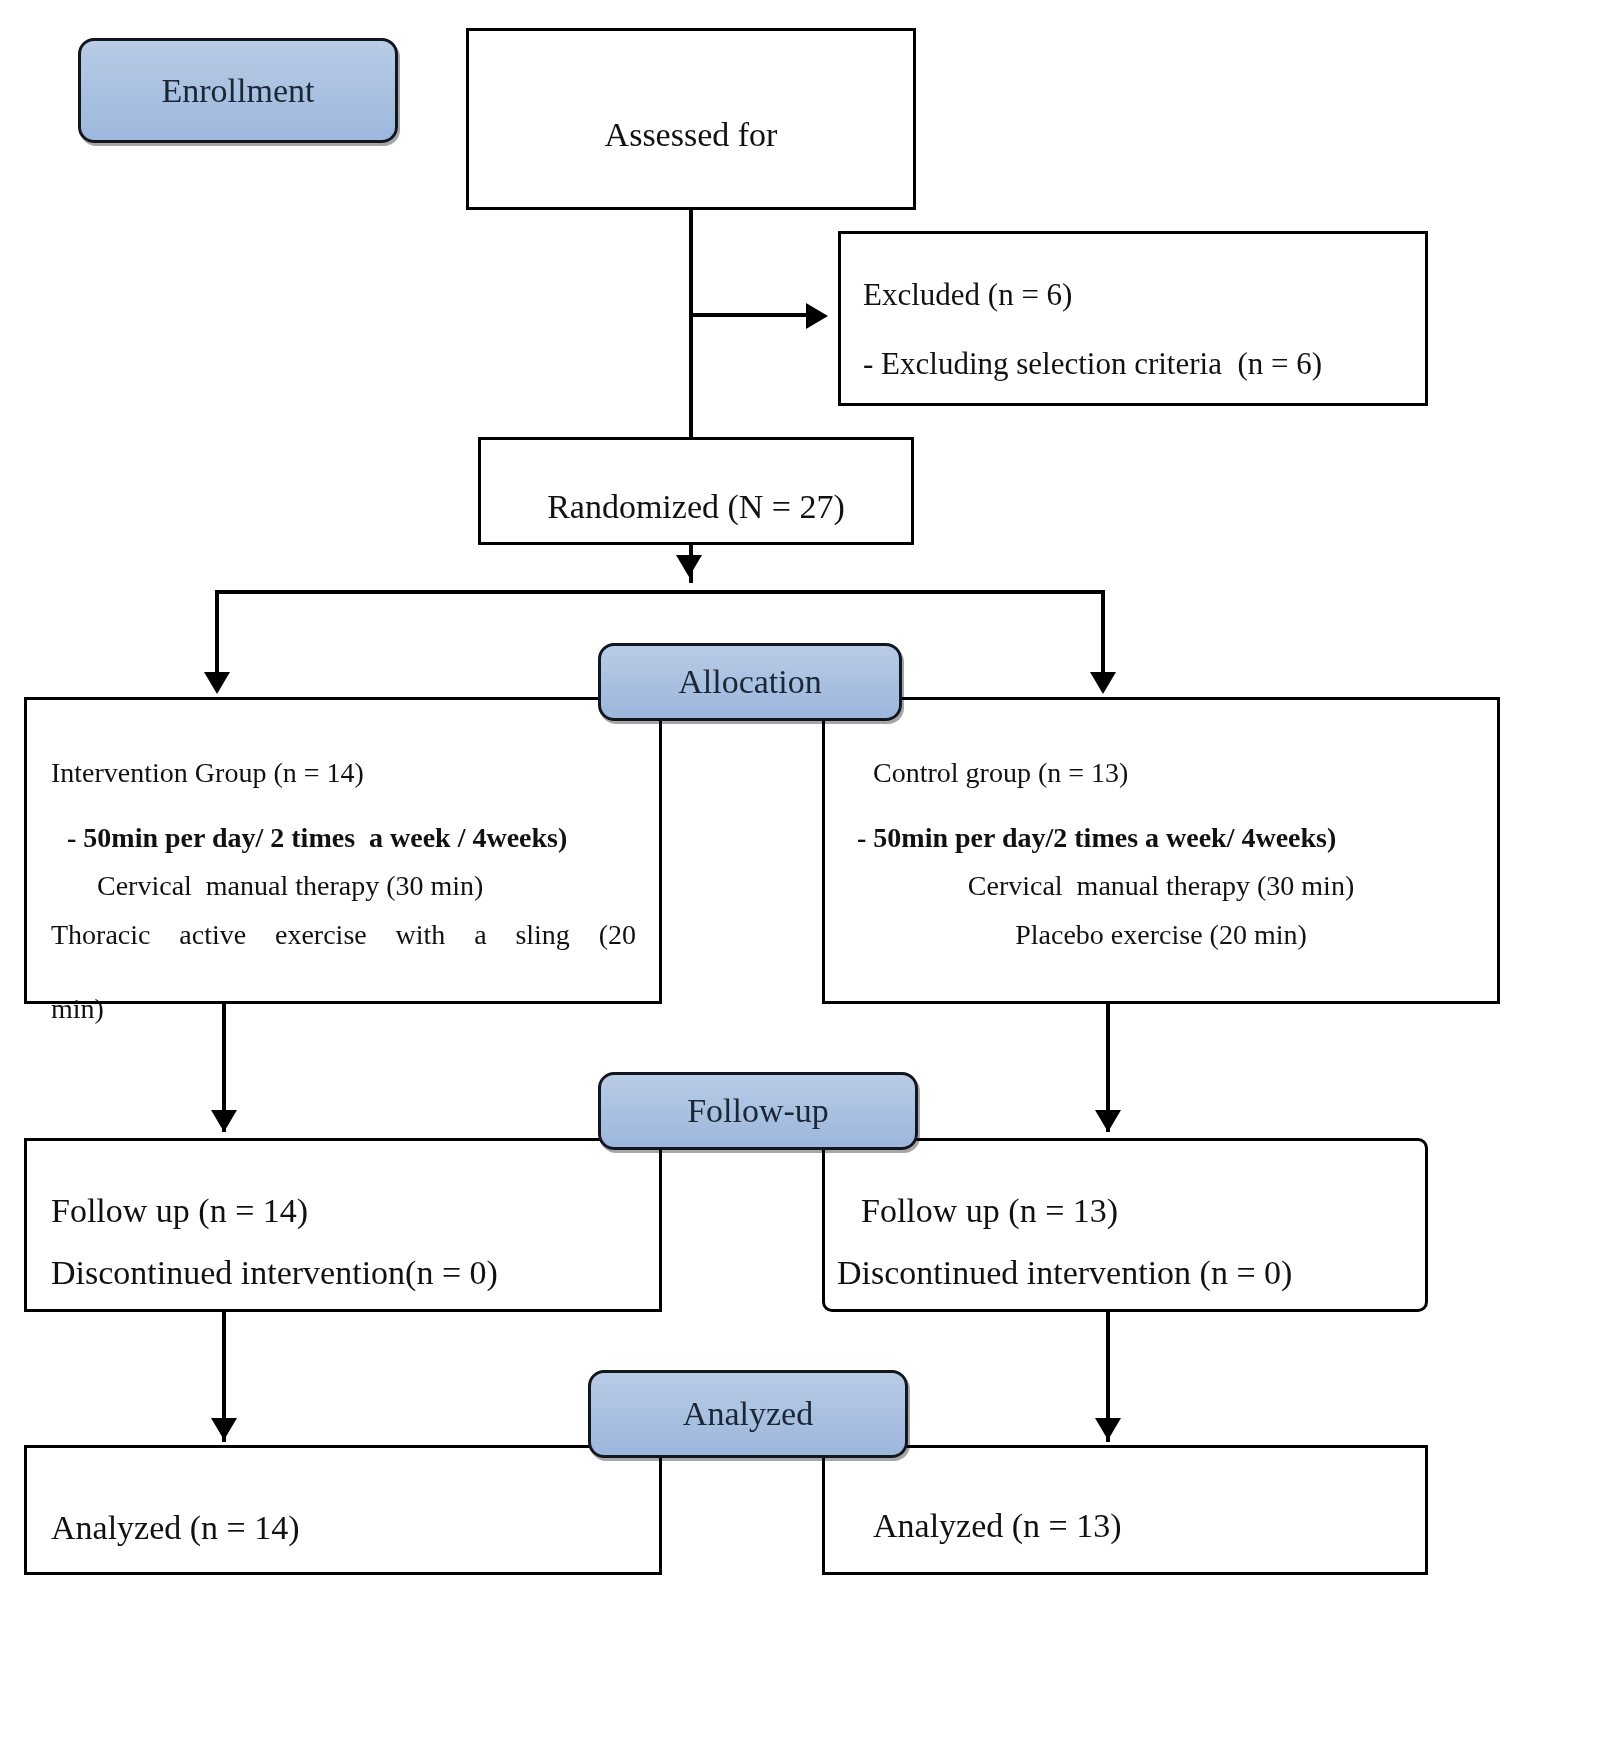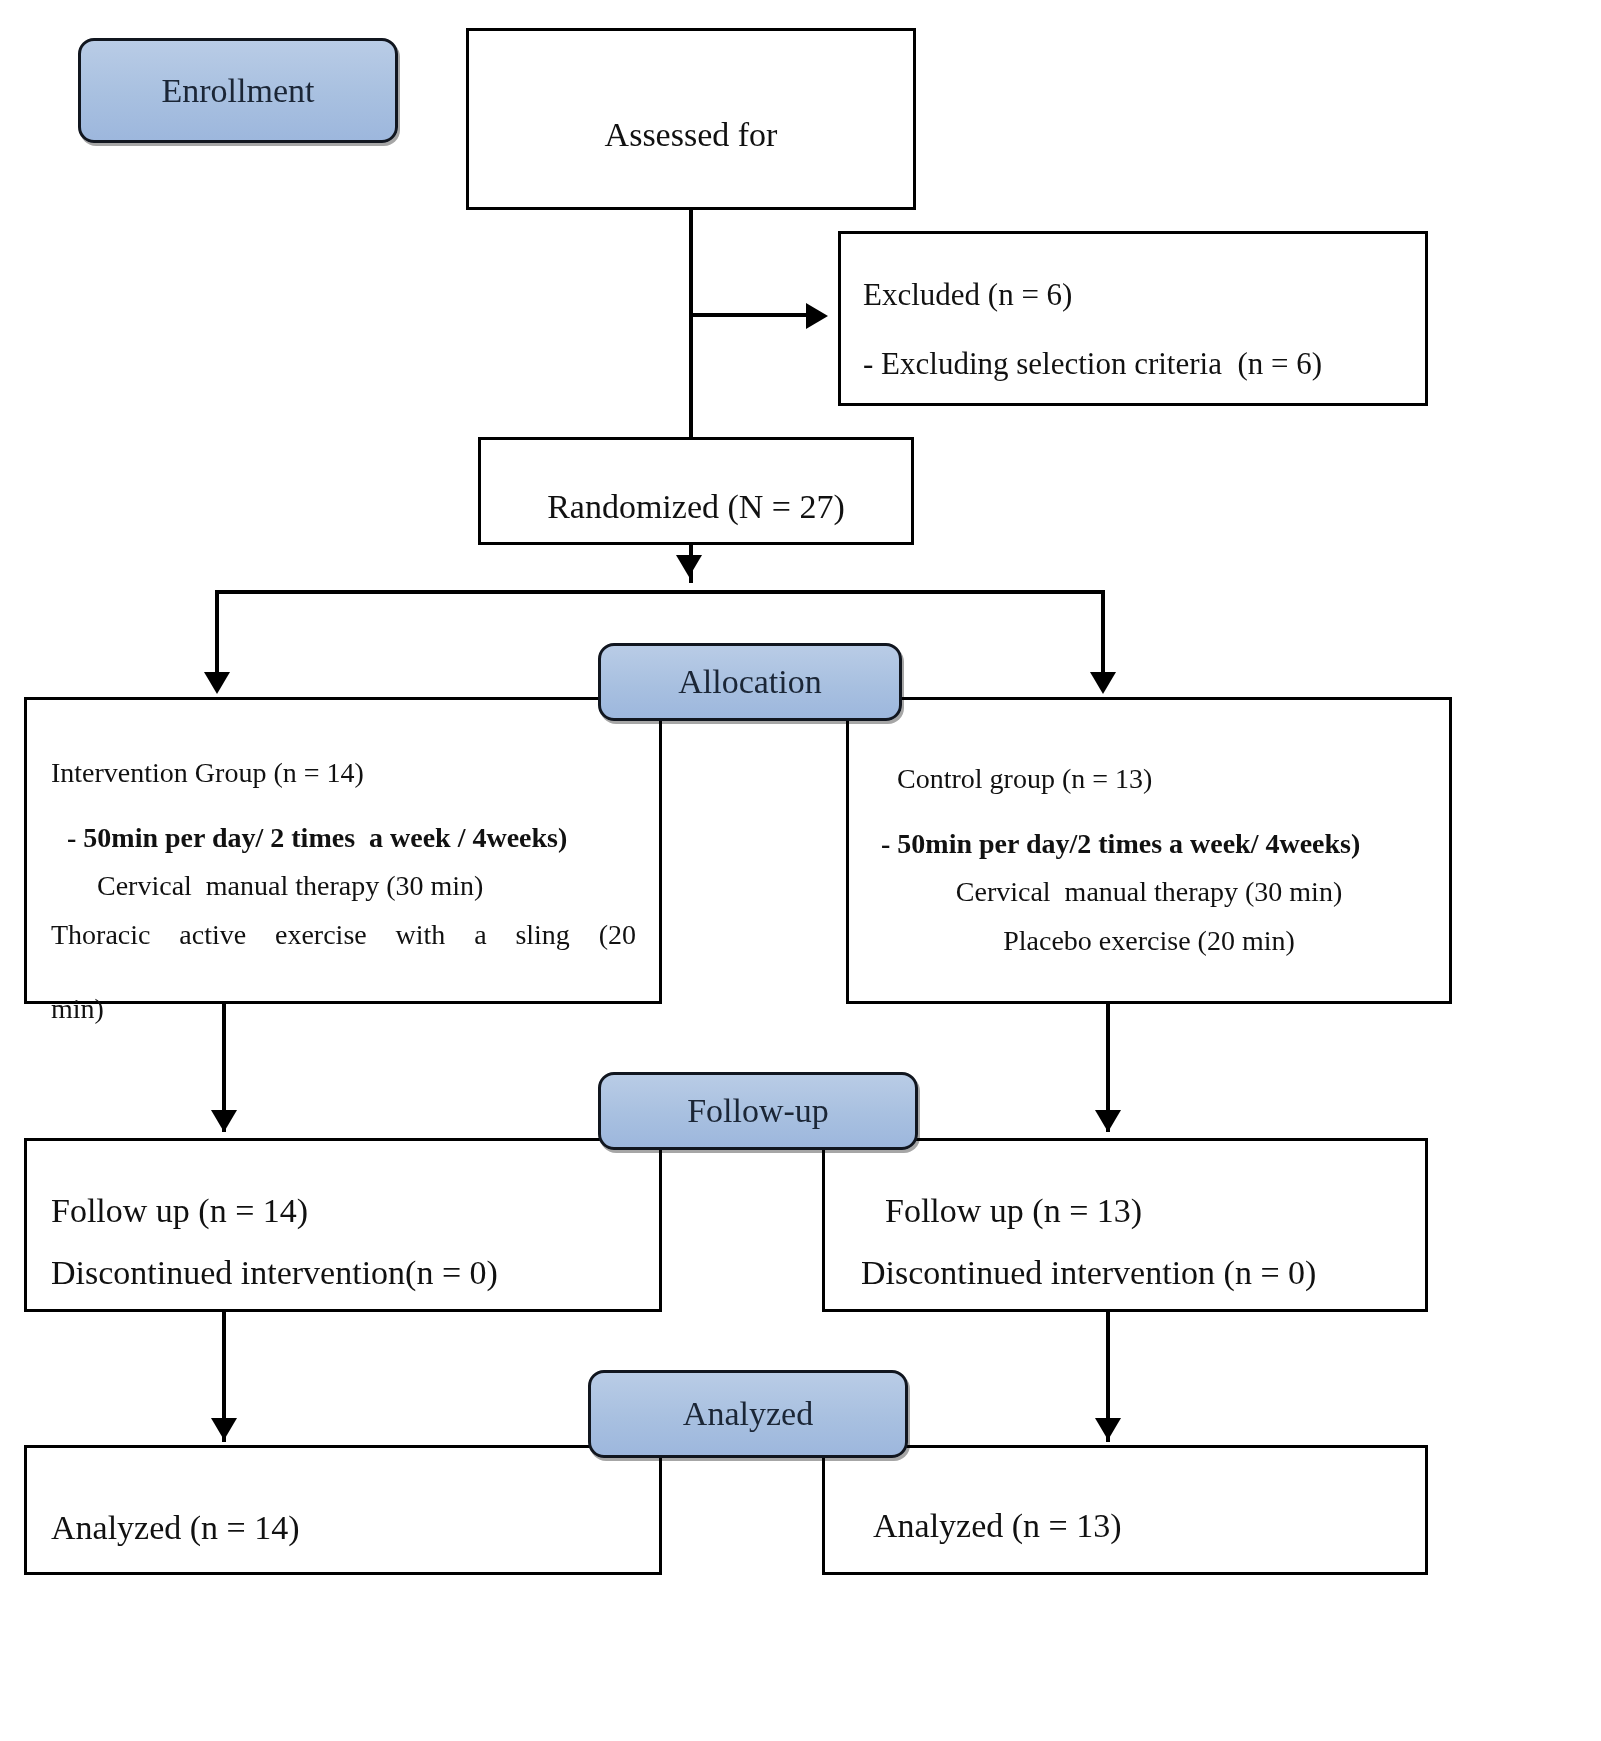--- a/index.html
+++ b/index.html
@@ -129,42 +129,42 @@
   </div>
 
   <div class="box t-sm" style="left:24px; top:697px; width:638px; height:307px; padding:18px 24px;">
     <span class="line" style="display:block; margin-top:34px;">Intervention Group (n = 14)</span>
     <span class="line bold indent1" style="display:block; margin-top:22px;">- 50min per day/ 2 times  a week / 4weeks)</span>
     <span class="line indent2" style="display:block; margin-top:6px;">Cervical  manual therapy (30 min)</span>
     <span class="line justify" style="display:block; margin-top:6px; width:585px;">Thoracic  active  exercise  with  a  sling  (20</span>
     <span class="line" style="display:block;">min)</span>
   </div>
 
-  <div class="box t-sm" style="left:846px; top:697px; width:606px; height:307px; padding:24px 24px;">
+  <div class="box t-sm" style="left:822px; top:697px; width:678px; height:307px; padding:18px 24px;">
     <span class="line" style="display:block; margin-top:34px; padding-left:24px;">Control group (n = 13)</span>
     <span class="line bold" style="display:block; margin-top:22px; padding-left:8px;">- 50min per day/2 times a week/ 4weeks)</span>
     <span class="line center" style="display:block; margin-top:6px;">Cervical  manual therapy (30 min)</span>
     <span class="line center" style="display:block; margin-top:6px;">Placebo exercise (20 min)</span>
   </div>
 
   <div class="vline" style="left:222px; top:1004px; height:128px;"></div>
   <div class="arrow-down" style="left:211px; top:1110px;"></div>
   <div class="vline" style="left:1106px; top:1004px; height:128px;"></div>
   <div class="arrow-down" style="left:1095px; top:1110px;"></div>
 
   <div class="pill t-lg" style="left:598px; top:1072px; width:320px; height:78px;">
     <span>Follow-up</span>
   </div>
 
   <div class="box t-lg" style="left:24px; top:1138px; width:638px; height:174px; padding:18px 24px;">
     <span class="line" style="display:block; margin-top:26px;">Follow up (n = 14)</span>
     <span class="line" style="display:block; margin-top:10px;">Discontinued intervention(n = 0)</span>
   </div>
 
-  <div class="box t-lg" style="left:822px; top:1138px; width:606px; height:174px; padding:18px 36px;">
+  <div class="box t-lg" style="left:822px; top:1138px; width:606px; height:174px; padding:18px 12px;border-radius:10px;">
     <span class="line" style="display:block; margin-top:26px; padding-left:24px;">Follow up (n = 13)</span>
     <span class="line" style="display:block; margin-top:10px;">Discontinued intervention (n = 0)</span>
   </div>
 
   <div class="vline" style="left:222px; top:1312px; height:130px;"></div>
   <div class="arrow-down" style="left:211px; top:1418px;"></div>
   <div class="vline" style="left:1106px; top:1312px; height:130px;"></div>
   <div class="arrow-down" style="left:1095px; top:1418px;"></div>
 
   <div class="pill t-lg" style="left:588px; top:1370px; width:320px; height:88px;">

